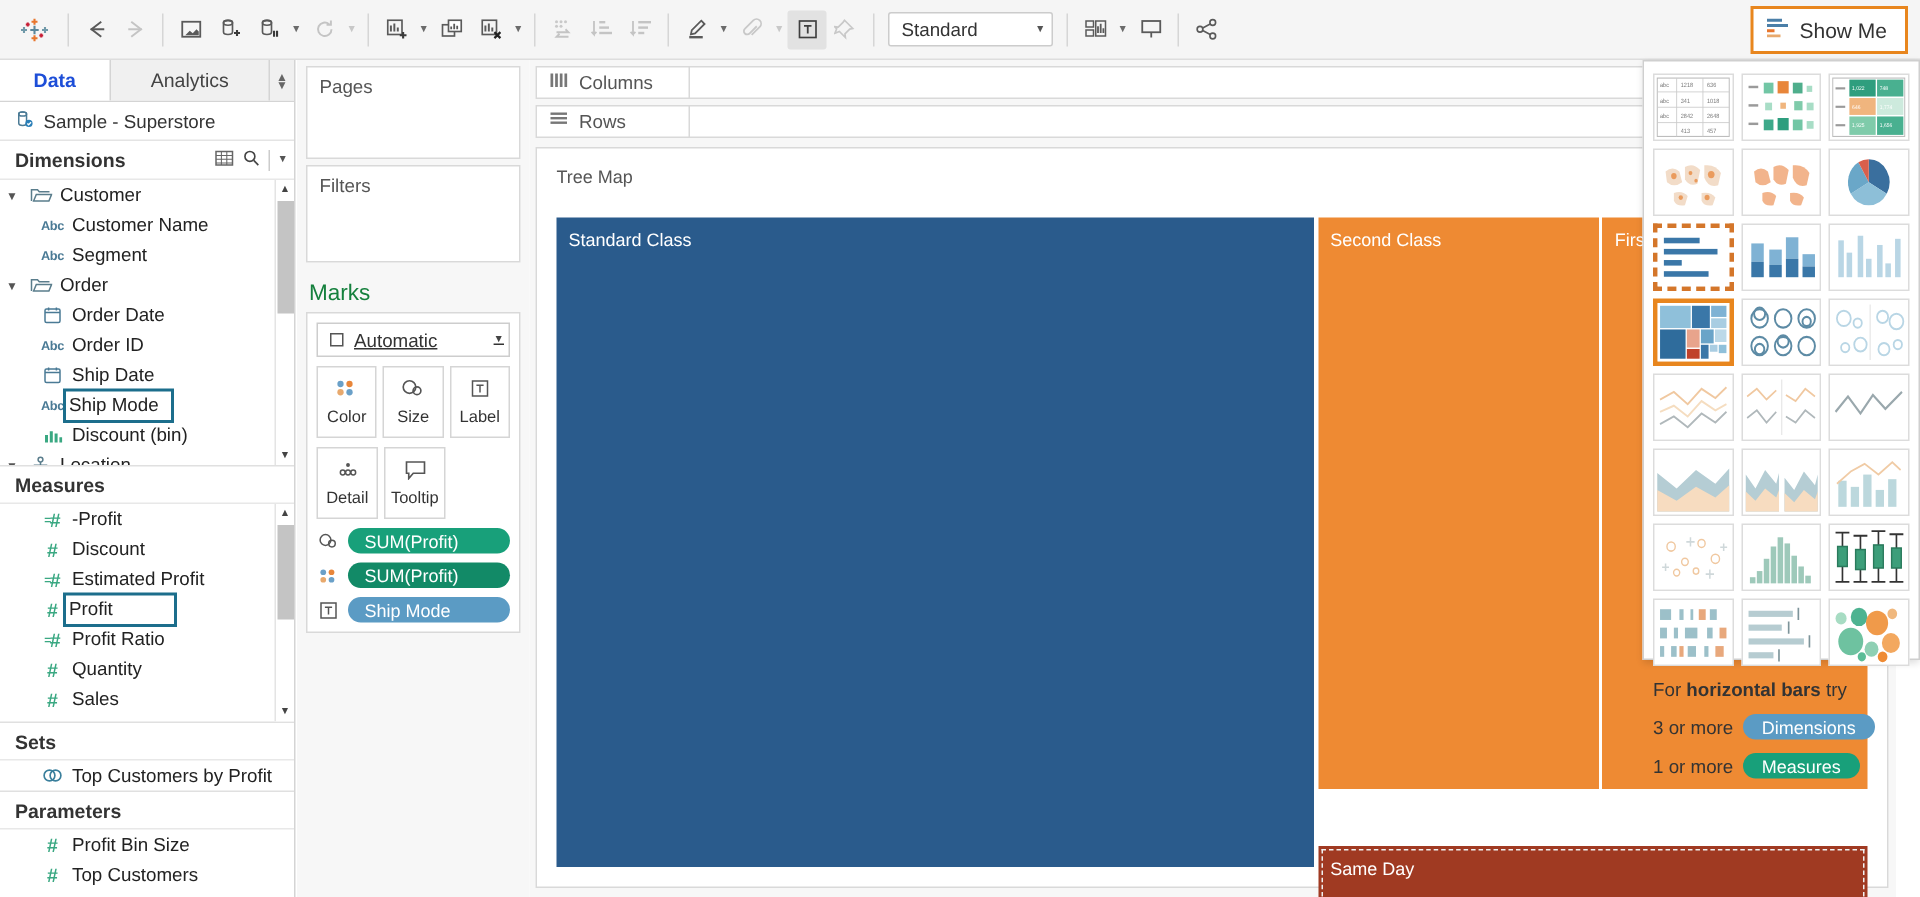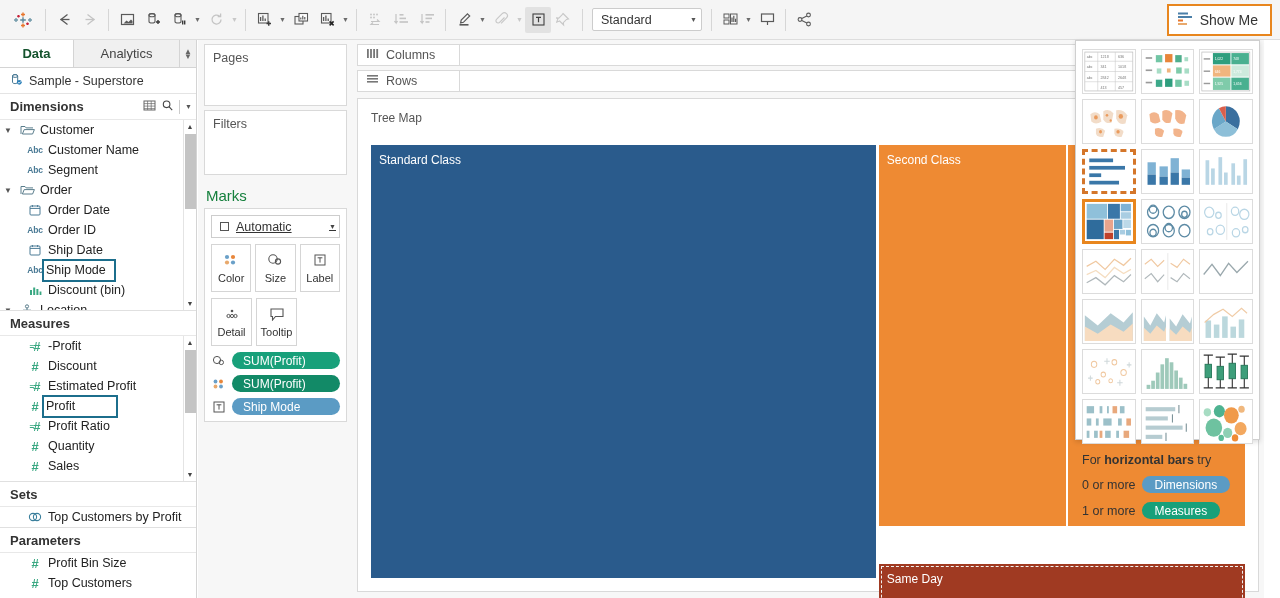--- a/index.html
+++ b/index.html
@@ -45,21 +45,21 @@
   .showme .lbl{ font-size:14px; color:#333; }
 
   
   .leftpane{
     position:absolute; left:0; top:40px; width:197px; height:558px;
     background:#fff; border-right:1px solid #d4d4d4;
   }
   .dtabs{ display:flex; height:28px; border-bottom:1px solid #d4d4d4; }
   .dtab{
     display:flex; align-items:center; justify-content:center; height:27px;
-    font-size:13px; color:#14532d;
+    font-size:13px; color:#1d4ed8;
   }
   .dtab.sel{ width:74px; font-weight:bold; background:#fff; border-right:1px solid #d4d4d4; }
   .dtab.unsel{ flex:1; background:#f0f0f0; border-right:1px solid #d4d4d4; color:#444; }
   .dtab-spin{ width:16px; background:#f0f0f0; display:flex; align-items:center; justify-content:center;
               font-size:8px; color:#666; flex-direction:column; line-height:5px;}
   .dsource{
     height:26px; display:flex; align-items:center; gap:6px; padding-left:10px;
     border-bottom:1px solid #e4e4e4; font-size:12.5px;
   }
   .sec-head{
@@ -133,21 +133,21 @@
     background:#fff; border:1px solid #d9d9d9;
   }
   .sheet-title{ padding:12px 0 0 13px; font-size:12px; color:#555; }
   .treemap{ position:absolute; left:13px; top:46px; right:13px; bottom:13px; }
   .tile{ position:absolute; color:#fff; font-size:12px; }
   .tile .tlbl{ position:absolute; left:8px; top:8px; white-space:nowrap; }
   .tile.sel{ outline:1px dashed #f0f0f0; outline-offset:-3px; }
 
   
   .showpanel{
-    position:absolute; right:20px; top:40px; width:185px; height:400px;
+    position:absolute; right:0; top:40px; width:185px; height:400px;
     background:#fff; border:1px solid #cfcfcf; box-shadow:0 2px 5px rgba(0,0,0,.14);
     padding:8px 6px;
   }
   .thumbgrid{ display:grid; grid-template-columns:repeat(3,1fr); gap:5px; }
   .thumb{
     height:45px; border:1px solid #dcdcdc; background:#fff; position:relative; overflow:hidden;
   }
   .thumb.sel-solid{ border:3px solid #e8861e; }
   .thumb.sel-dash{ border:3px dashed #d4762a; }
   .tiphead{ margin-top:9px; font-size:12.5px; color:#333; }
@@ -1098,21 +1098,21 @@
           <circle cx="38" cy="37" r="3.5" fill="#ef8b34"></circle>
         </svg>
       </div>
 
     </div>
 
     <div class="tiphead">
       <span>For </span><span class="bold">horizontal bars</span><span> try</span>
     </div>
     <div class="tiprow">
-      <span>0 or more</span>
+      <span>3 or more</span>
       <span class="tippill blue">Dimensions</span>
     </div>
     <div class="tiprow">
       <span>1 or more</span>
       <span class="tippill green">Measures</span>
     </div>
   </div>
 
 </div>
 

